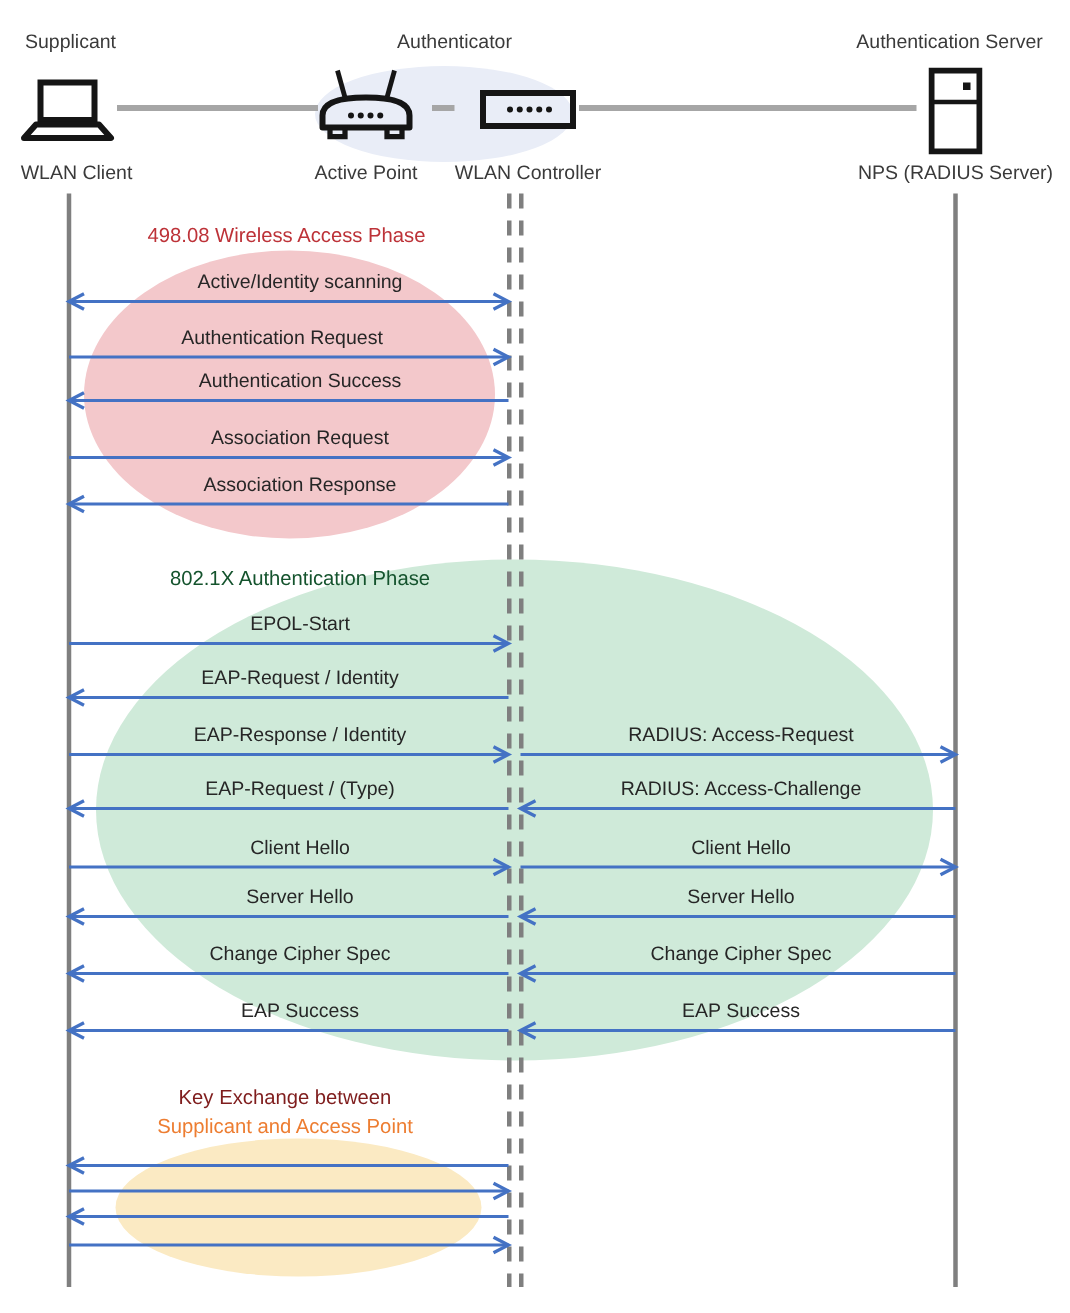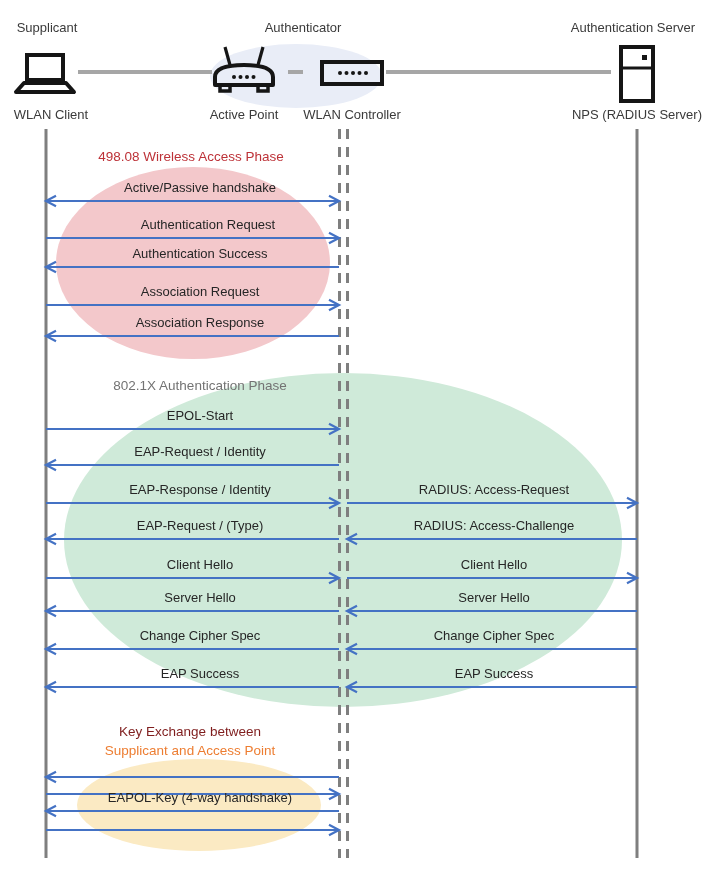--- a/index.html
+++ b/index.html
@@ -131,38 +131,37 @@
       <rect x="23" y="10" width="5" height="5" fill="#151515"></rect>
     </svg>
   </div>
 
   <div class="hdr-label dev-row" style="left:51px">WLAN Client</div>
   <div class="hdr-label dev-row" style="left:244px">Active Point</div>
   <div class="hdr-label dev-row" style="left:352px">WLAN Controller</div>
   <div class="hdr-label dev-row" style="left:637px">NPS (RADIUS Server)</div>
 
   <div id="labels">
-      <div class="msg-label" style="left: 200px; top: 180px;">Active/Passive handshake</div>
-      <div class="msg-label" style="left: 208px; top: 217px; text-align: right;">Authentication Request</div>
+      <div class="msg-label" style="left: 200px; top: 180px;">Active/Identity scanning</div>
+      <div class="msg-label" style="left: 188px; top: 217px; text-align: right;">Authentication Request</div>
       <div class="msg-label" style="left: 200px; top: 246px;">Authentication Success</div>
       <div class="msg-label" style="left: 200px; top: 284px;">Association Request</div>
       <div class="msg-label" style="left: 200px; top: 315px;">Association Response</div>
       <div class="msg-label" style="left: 200px; top: 408px;">EPOL-Start</div>
       <div class="msg-label" style="left: 200px; top: 444px;">EAP-Request / Identity</div>
       <div class="msg-label" style="left: 200px; top: 482px;">EAP-Response / Identity</div>
       <div class="msg-label" style="left: 494px; top: 482px;">RADIUS: Access-Request</div>
       <div class="msg-label" style="left: 200px; top: 518px;">EAP-Request / (Type)</div>
       <div class="msg-label" style="left: 494px; top: 518px;">RADIUS: Access-Challenge</div>
       <div class="msg-label" style="left: 200px; top: 557px;">Client Hello</div>
       <div class="msg-label" style="left: 494px; top: 557px;">Client Hello</div>
       <div class="msg-label" style="left: 200px; top: 590px;">Server Hello</div>
       <div class="msg-label" style="left: 494px; top: 590px;">Server Hello</div>
       <div class="msg-label" style="left: 200px; top: 628px;">Change Cipher Spec</div>
       <div class="msg-label" style="left: 494px; top: 628px;">Change Cipher Spec</div>
       <div class="msg-label" style="left: 200px; top: 666px;">EAP Success</div>
       <div class="msg-label" style="left: 494px; top: 666px;">EAP Success</div>
-      <div class="msg-label" style="left: 200px; top: 790px;">EAPOL-Key (4-way handshake)</div>
       <div class="phase-title-line" style="left: 191px; top: 147px; color: rgb(189, 50, 56);">498.08 Wireless Access Phase</div>
-      <div class="phase-title-line" style="left: 200px; top: 376px; color: #737373;">802.1X Authentication Phase</div>
+      <div class="phase-title-line" style="left: 200px; top: 376px; color: #14532d;">802.1X Authentication Phase</div>
       <div class="phase-title-line" style="left: 190px; top: 722px; color: #7f1d1d;">Key Exchange between</div>
       <div class="phase-title-line" style="left: 190px; top: 741px; color: rgb(237, 125, 49);">Supplicant and Access Point</div>
     </div>
 </div>
 
 </body></html>

